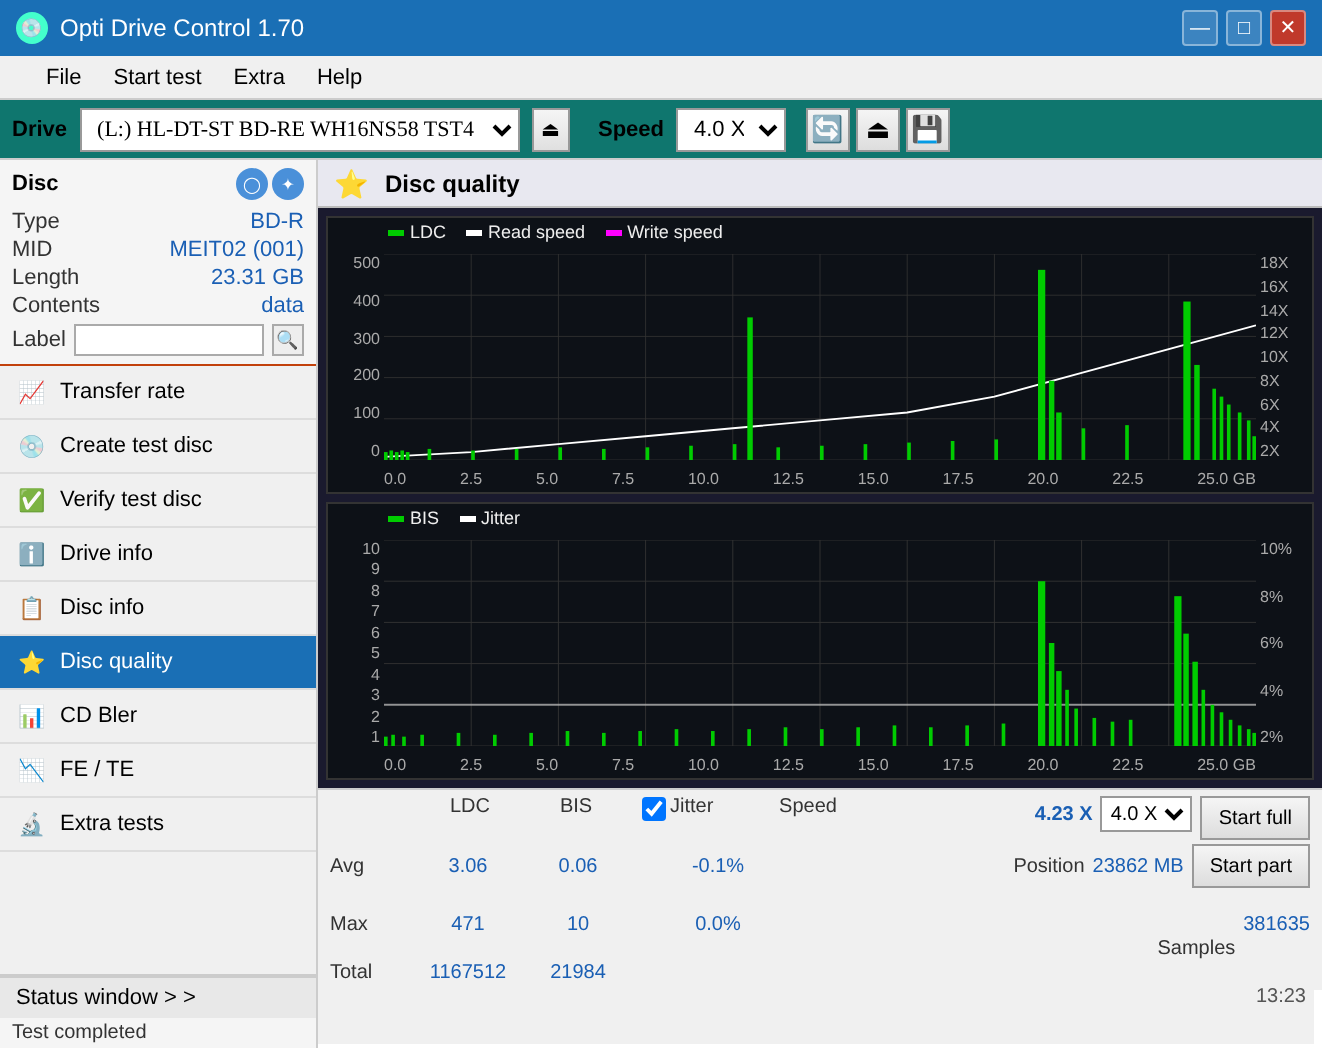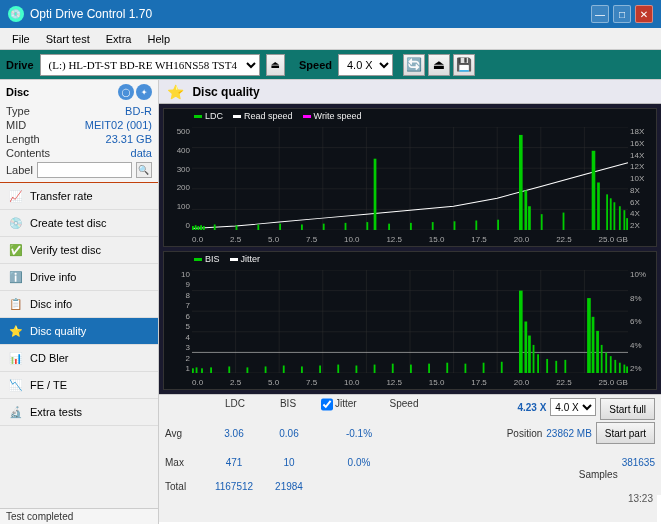--- a/index.html
+++ b/index.html
@@ -23,21 +23,21 @@
       background: rgba(255,255,255,0.15); color: white; font-size: 10px;
       display: flex; align-items: center; justify-content: center; cursor: pointer; border-radius: 2px;
     }
     .title-bar-btn.close { background: #c0392b; }
 
     
     .menu-bar {
       background: #f0f0f0;
       border-bottom: 1px solid #ccc;
       display: flex;
-      padding: 2px 4px;
+      padding: 2px 15px;
       height: 22px;
       align-items: center;
     }
     .menu-item { padding: 2px 8px; cursor: pointer; font-size: 11px; }
 
     
     .drive-bar {
       background: #0f766e;
       border-bottom: 1px solid #ccc;
       display: flex;
@@ -401,20 +401,23 @@
         <span class="nav-item-icon">📉</span>
         <span>FE / TE</span>
       </div>
       <div class="nav-item">
         <span class="nav-item-icon">🔬</span>
         <span>Extra tests</span>
       </div>
     </div>
 
     <div class="status-bar-left">
+      <div class="status-window-btn">
+        <span>Status window &gt; &gt;</span>
+      </div>
       <div class="status-text-row">Test completed</div>
     </div>
   </div>
 
   <div class="main-content">
 
     <div class="dq-header">
       <span class="dq-icon">⭐</span>
       <span class="dq-title">Disc quality</span>
     </div>

